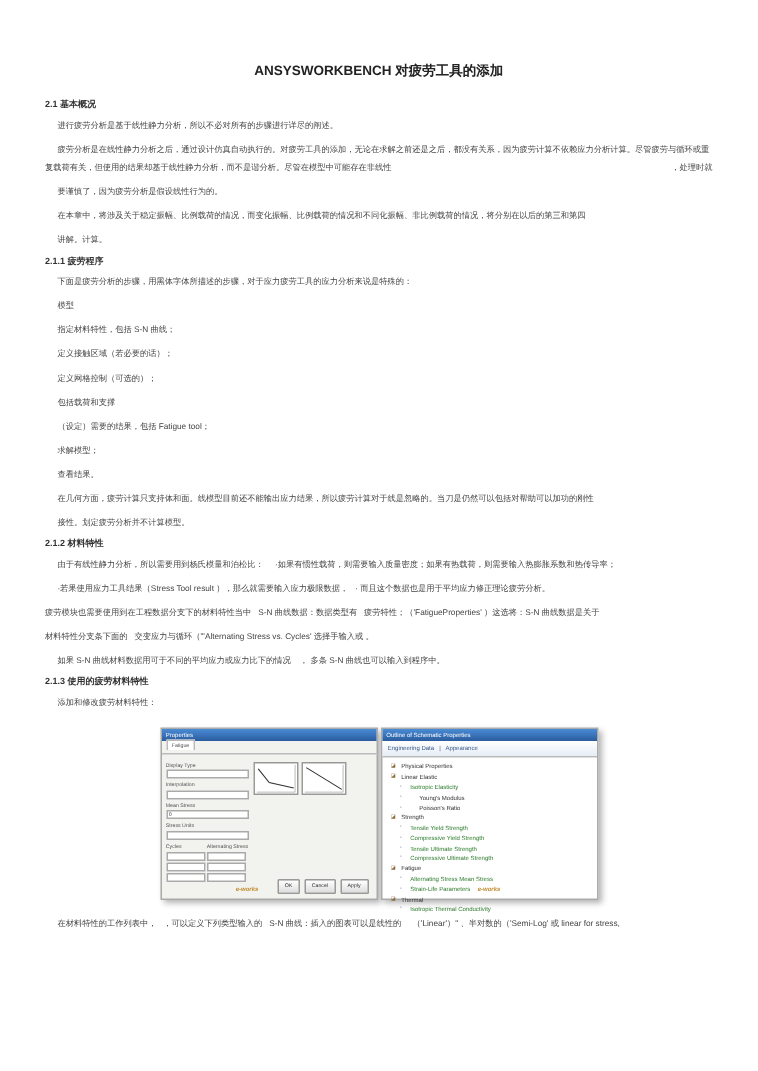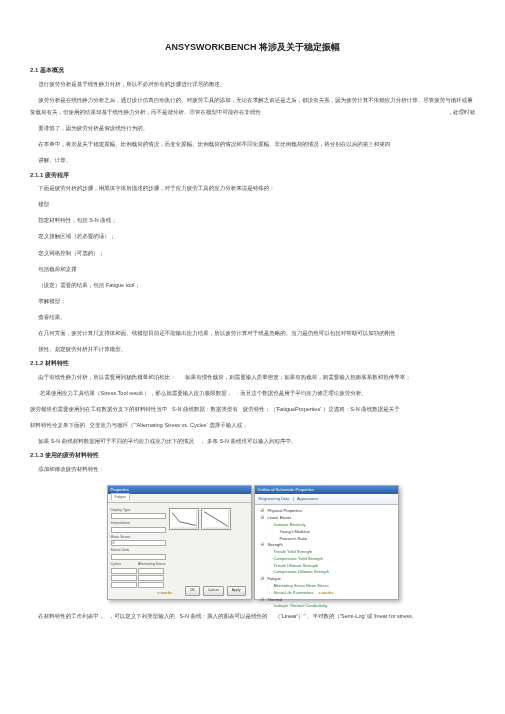--- a/index.html
+++ b/index.html
@@ -119,21 +119,21 @@
       font-size: 5.5px;
       margin-top: 8px;
       line-height: 2.2;
       text-indent: 1.5em;
       color: #444;
     }
   </style>
 </head>
 <body>
 
-<div class="title">ANSYSWORKBENCH 将涉及关于稳定振幅</div>
+<div class="title">ANSYSWORKBENCH 对疲劳工具的添加</div>
 
 <div class="section-header">2.1 基本概况</div>
 <div class="para">进行疲劳分析是基于线性静力分析，所以不必对所有的步骤进行详尽的阐述。</div>
 <div class="para">
   <span>疲劳分析是在线性静力分析之后，通过设计仿真自动执行的。对疲劳工具的添加，无论在求解之前还是之后，都没有关系，因为疲劳计算不依赖应力分析计算。尽管疲劳与循环或重复载荷有关，但使用的结果却基于线性静力分析，而不是谐分析。尽管在模型中可能存在非线性</span>
   <span class="right-note">，处理时就</span>
 </div>
 <div class="para">要谨慎了，因为疲劳分析是假设线性行为的。</div>
 <div class="para">在本章中，将涉及关于稳定振幅、比例载荷的情况，而变化振幅、比例载荷的情况和不同化振幅、非比例载荷的情况，将分别在以后的第三和第四</div>
 <div class="para">讲解。计算。</div>

